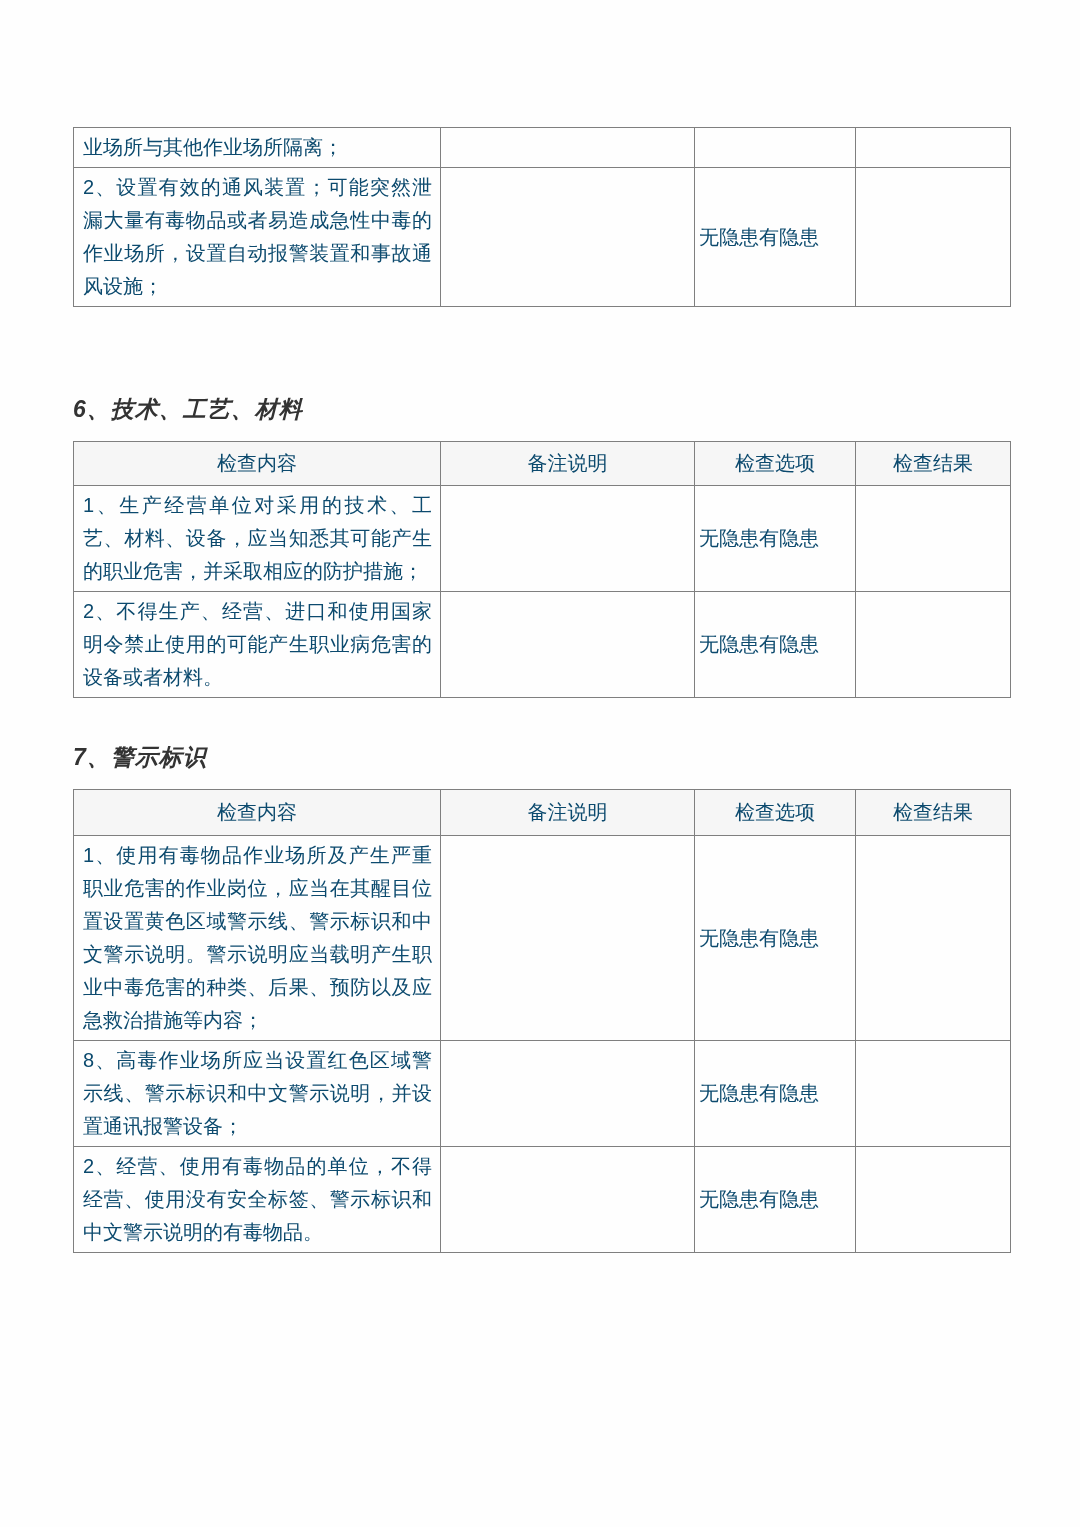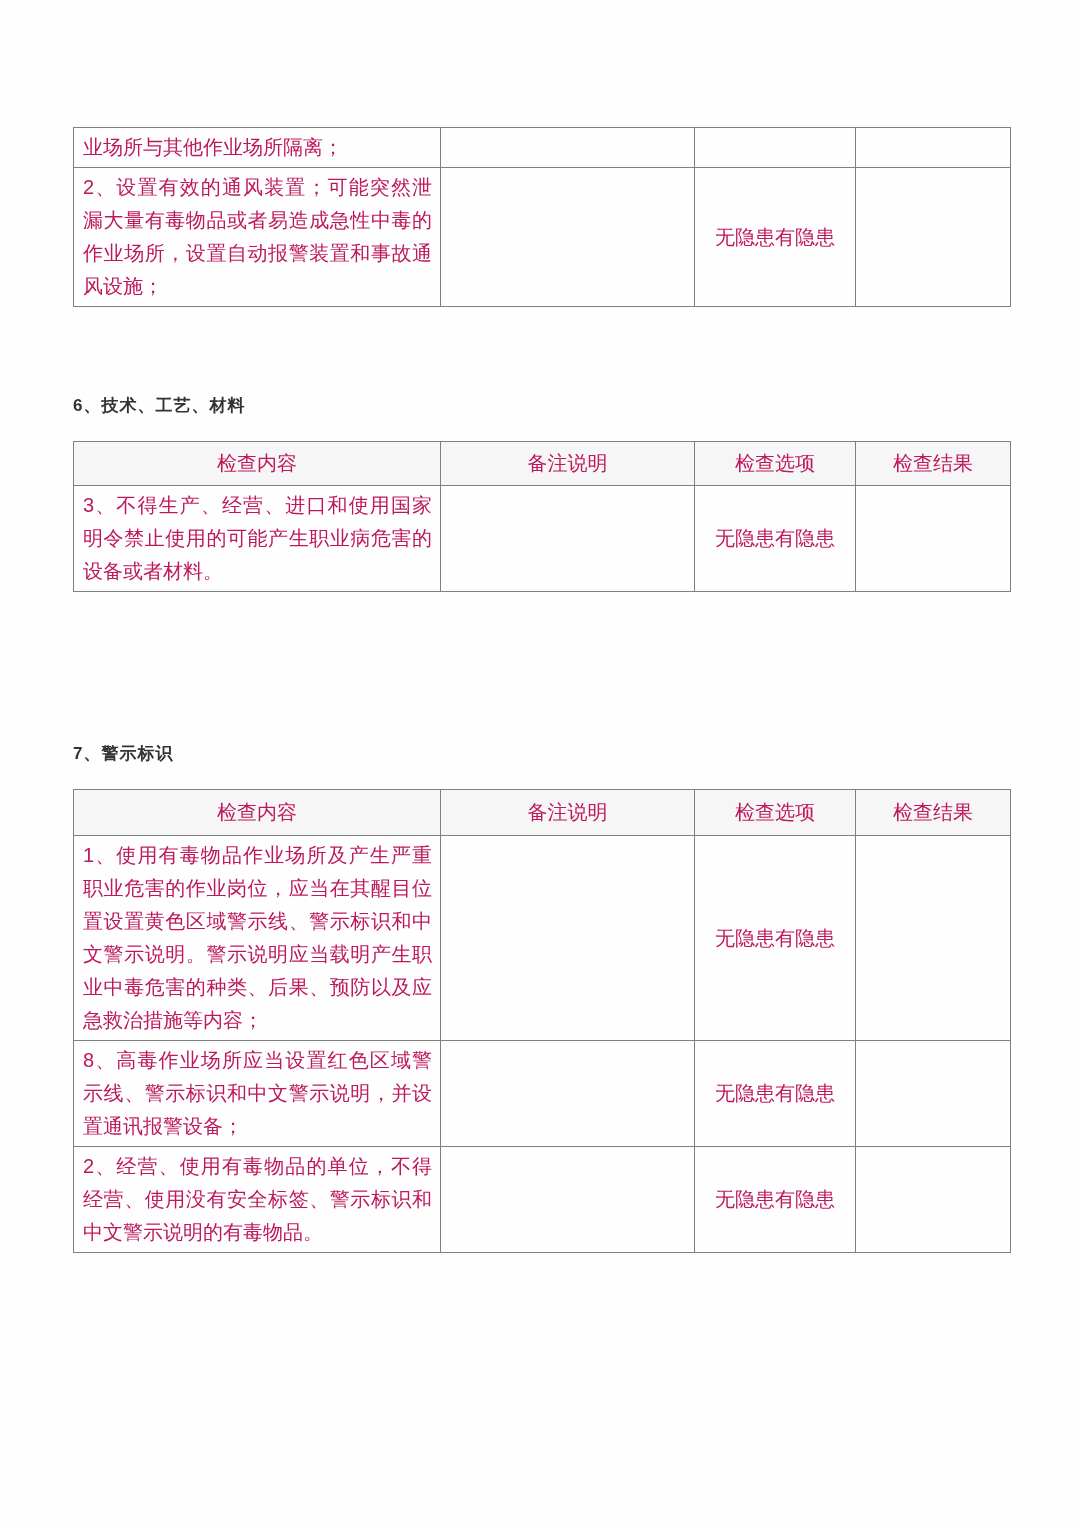--- a/index.html
+++ b/index.html
@@ -19,47 +19,48 @@
   table.check{
     width:937px;
     border-collapse:collapse;
     table-layout:fixed;
     background:#fefefe;
   }
   table.check td, table.check th{
     border:1px solid #7f7f7f;
     font-size:20px;
     line-height:33px;
-    color:#be185d;
+    color:#0c4a6e;
     vertical-align:middle;
     overflow:hidden;
   }
   table.check th{
     background:#f6f6f6;
     font-weight:normal;
     text-align:center;
     padding:2px 4px;
   }
   td.cell-content{
     text-align:justify;
     padding:3px 8px 3px 9px;
     vertical-align:middle;
   }
   td.cell-note, td.cell-result{
     padding:2px 6px;
   }
   td.cell-option{
-    padding:2px 20px;
+    padding:2px 4px;
   }
   .section-heading{
-    font-size:17px;
+    font-size:23px;
     font-weight:bold;
     color:#333333;
     letter-spacing:1px;
     white-space:nowrap;
+    font-style:italic;
   }
 </style>
 </head>
 <body>
 
 <div class="page">
 
   <div class="block" style="top:127px;">
     <table class="check">
       <colgroup>
@@ -96,21 +97,27 @@
           <col style="width:155px">
         </colgroup>
       <tbody>
           <tr style="height:44px;">
         <th>检查内容</th>
         <th>备注说明</th>
         <th>检查选项</th>
         <th>检查结果</th>
       </tr>
       <tr style="height:101px;">
-        <td class="cell-content">3、不得生产、经营、进口和使用国家明令禁止使用的可能产生职业病危害的设备或者材料。</td>
+        <td class="cell-content">1、生产经营单位对采用的技术、工艺、材料、设备，应当知悉其可能产生的职业危害，并采取相应的防护措施；</td>
+        <td class="cell-note"></td>
+        <td class="cell-option">无隐患有隐患</td>
+        <td class="cell-result"></td>
+      </tr>
+      <tr style="height:101px;">
+        <td class="cell-content">2、不得生产、经营、进口和使用国家明令禁止使用的可能产生职业病危害的设备或者材料。</td>
         <td class="cell-note"></td>
         <td class="cell-option">无隐患有隐患</td>
         <td class="cell-result"></td>
       </tr>
     </tbody>
       </table>
   </div>
 
   <div class="block section-heading" style="top:742px;">7、警示标识</div>
 

